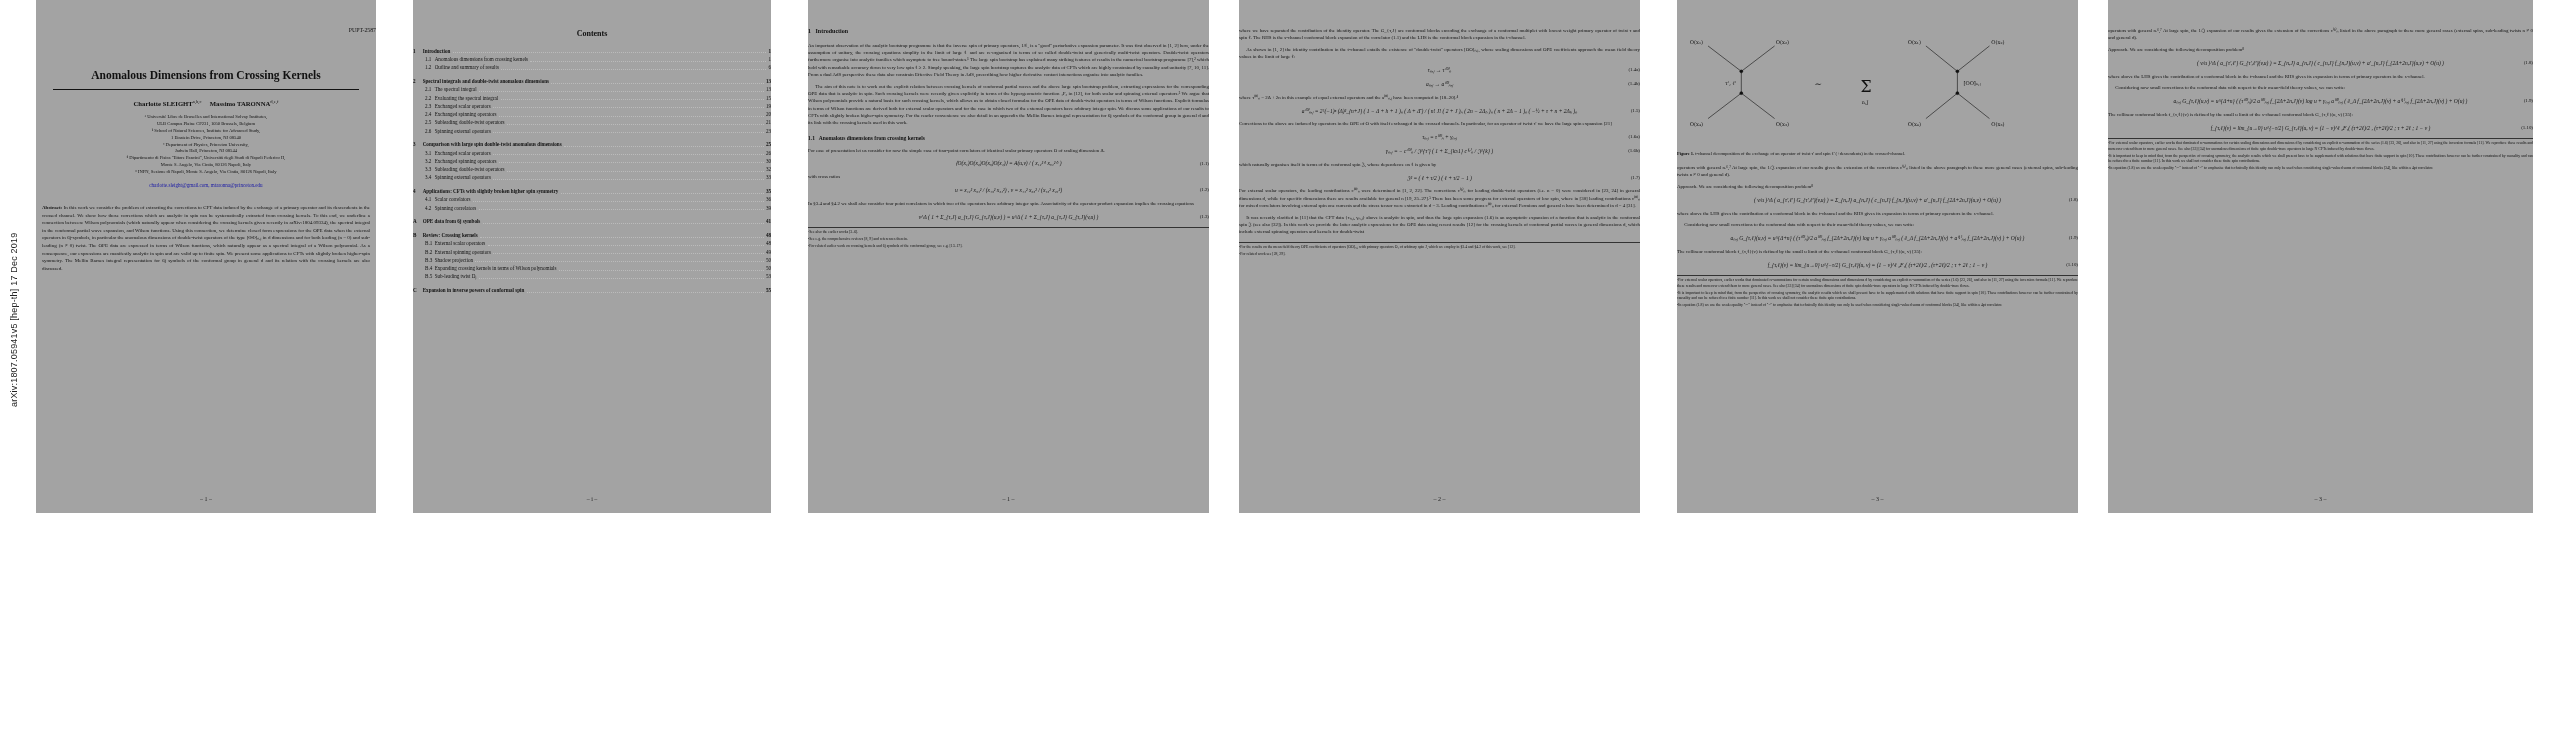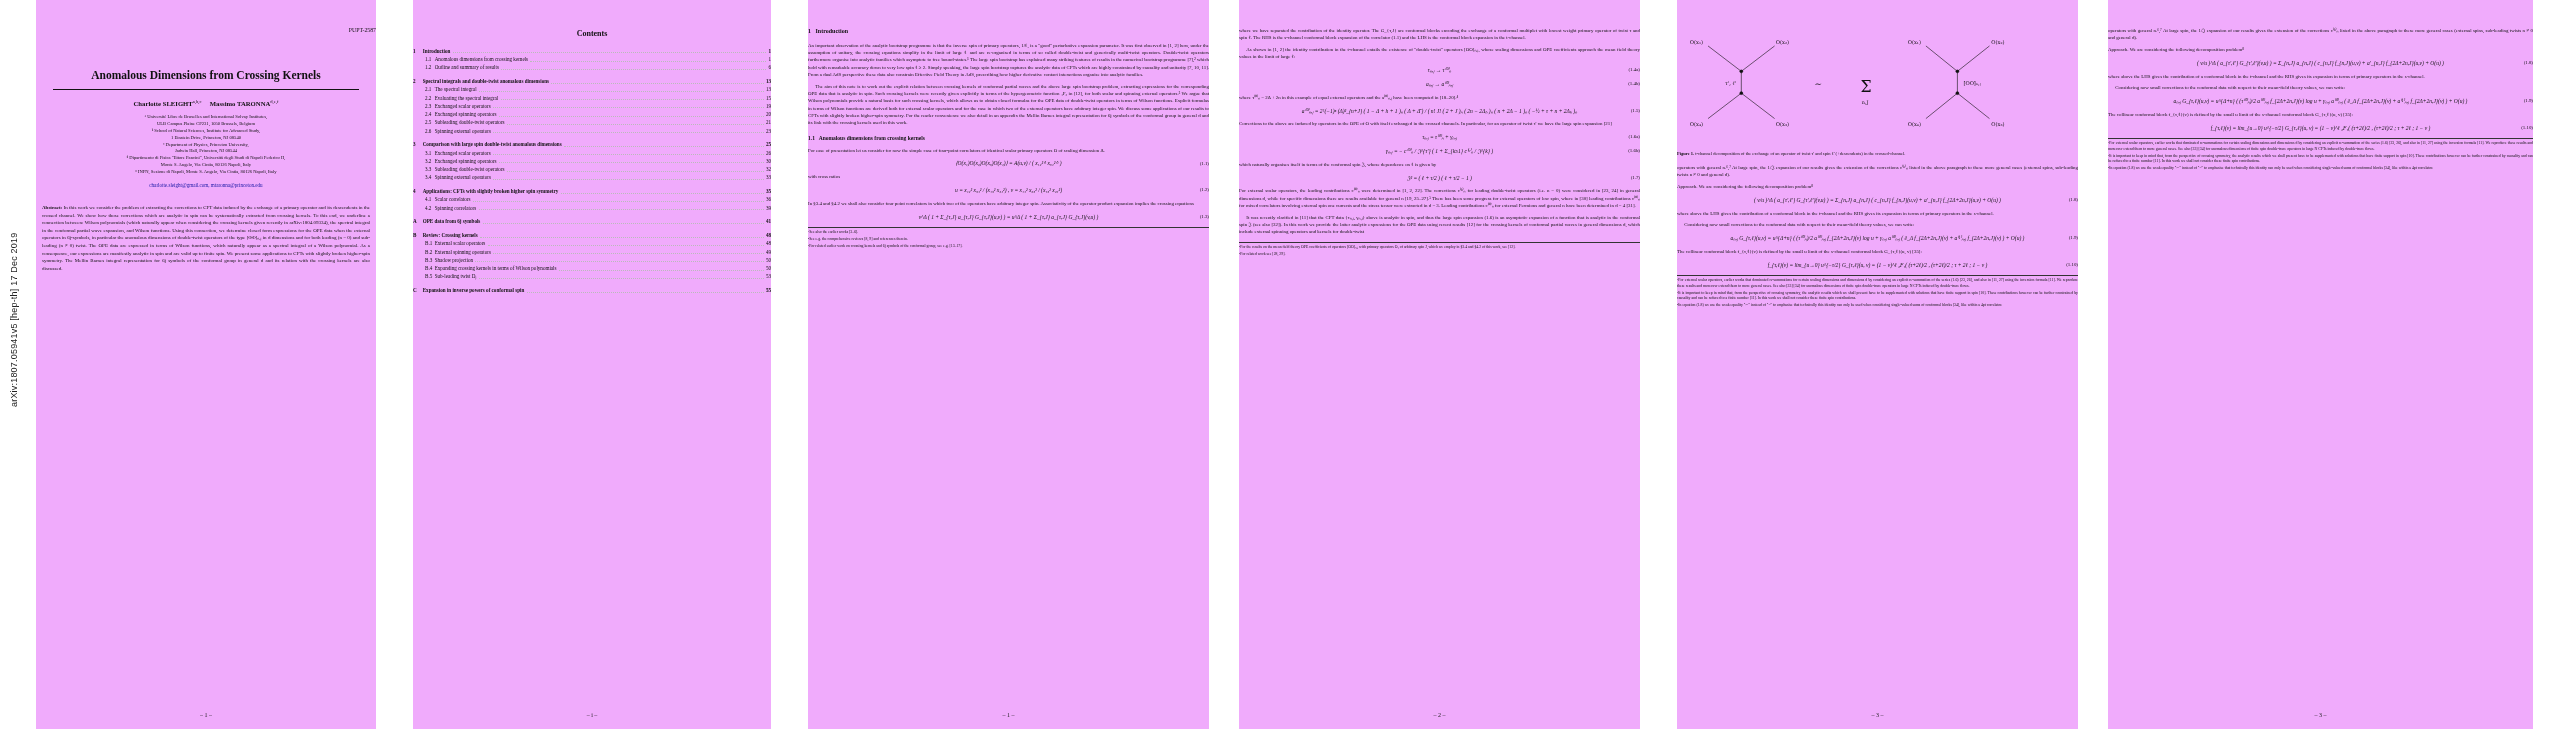--- a/index.html
+++ b/index.html
@@ -1,19 +1,19 @@
 <!DOCTYPE html>
 <html style="font-size:9.7px"><head>
 <meta charset="utf-8">
 <style>
   html,body{margin:0;padding:0;background:#ffffff;}
   body{width:2576px;height:729px;font-family:"Liberation Serif",serif;color:#111;overflow:hidden;}
   .sheet{position:relative;width:2576px;height:729px;background:#fff;}
   .arxiv-strip{position:absolute;left:8.5px;top:152px;width:16px;height:255px;writing-mode:vertical-rl;transform:rotate(180deg);font-family:"Liberation Sans",sans-serif;font-size:9px;letter-spacing:0.2px;color:#222;white-space:nowrap;}
-  .page{position:absolute;top:0;height:729px;background:#f0abfc;}
+  .page{position:absolute;top:0;height:513px;background:#a3a3a3;}
   .p1{left:36px;width:340px;}
   .p2{left:413px;width:358px;}
   .p3{left:808px;width:401px;}
   .p4{left:1239px;width:401px;}
   .p5{left:1677px;width:401px;}
   .p6{left:2108px;width:425px;}
   .inner{position:absolute;left:0;right:0;top:27px;bottom:28px;}
   .pgnum{position:absolute;bottom:11px;left:0;right:0;text-align:center;font-size:6px;color:#222;}
   .prep{font-size:5.8px;text-align:right;color:#111;margin-bottom:6px;}
   .title{font-size:11.5px;font-weight:bold;text-align:center;line-height:1.3;margin:35px 3.6px 6px 3.6px;}

